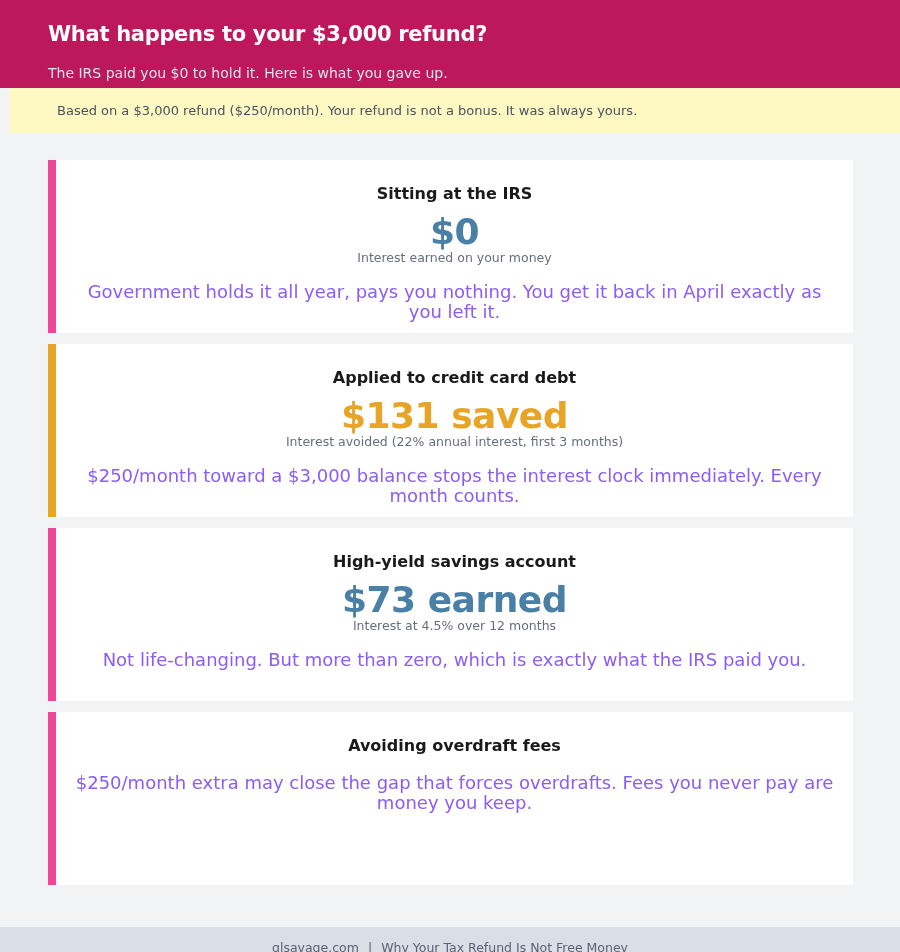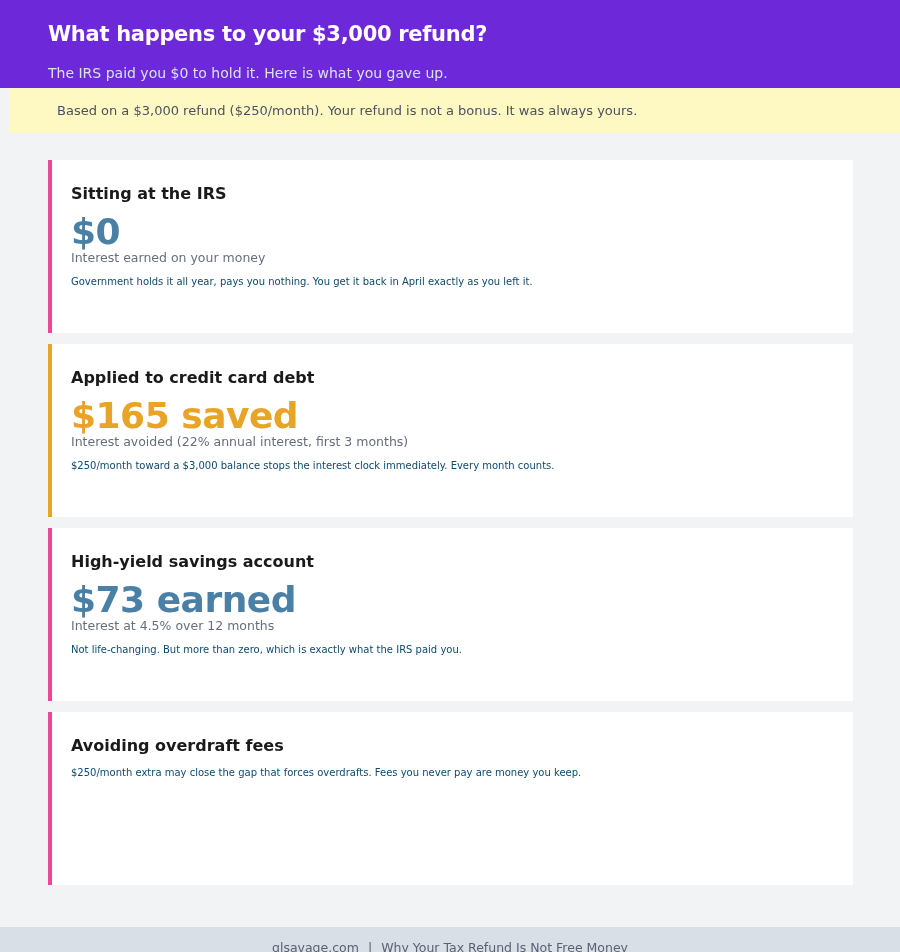--- a/index.html
+++ b/index.html
@@ -6,21 +6,21 @@
     html, body { width: 900px; height: 952px; }
     body {
       font-family: "DejaVu Sans", sans-serif;
       background: #f2f3f5;
       color: #1a1a1a;
       position: relative;
       overflow: hidden;
     }
     .header {
       position: absolute; left: 0; top: 0; width: 900px; height: 88px;
-      background: #6d28d9;
+      background: #be185d;
       padding: 19px 48px 0 48px;
     }
     .header .title {
       font-family: "DejaVu Sans", sans-serif;
       font-weight: bold; font-size: 21px; color: #ffffff;
       letter-spacing: -0.3px; line-height: 30px;
     }
     .header .subtitle {
       font-size: 14px; color: #d6e3ee; line-height: 20px; margin-top: 14px;
     }
@@ -30,37 +30,38 @@
       padding: 0 48px;
       display: flex; align-items: center; margin-left: 9px;
     }
     .note-bar .note { font-size: 13px; color: #4a5262; }
     .cards { position: absolute; left: 48px; top: 160px; width: 805px; }
     .card {
       position: relative;
       background: #ffffff;
       height: 173px;
       margin-bottom: 11px;
-      border-left: 4px solid #ec4899;
+      border-left: 8px solid #ec4899;
       padding: 22px 19px 0 19px;
+      text-align: center;
     }
     .card.amber { border-left-color: #e8a427; }
     .card .card-title {
       font-weight: bold; font-size: 16px; color: #1a1a1a; line-height: 24px;
     }
     .card .card-value {
       font-weight: bold; font-size: 36px; line-height: 44px;
       color: #4a7fa6; letter-spacing: -0.5px; margin-top: 4px;
     }
     .card.amber .card-value { color: #e8a427; }
     .card .card-caption {
       font-size: 12.5px; color: #666e7d; line-height: 18px; margin-top: -5px;
     }
     .card .card-body {
-      font-size: 10px; color: #0c4a6e; line-height: 20px; margin-top: 5px;
+      font-size: 18px; color: #8b5cf6; line-height: 20px; margin-top: 15px;
     }
     .footer {
       position: absolute; left: 0; top: 912px; width: 900px; height: 40px;
       background: #d8dfe7;
       display: flex; align-items: center; justify-content: center;
       font-size: 12.5px; color: #5a6272; margin-top: 15px;
     }
     .footer .sep { margin: 0 9px; }
   </style>
 </head>
@@ -77,21 +78,21 @@
 
 <div class="cards">
   <div class="card">
     <div class="card-title">Sitting at the IRS</div>
     <div class="card-value">$0</div>
     <div class="card-caption">Interest earned on your money</div>
     <div class="card-body">Government holds it all year, pays you nothing. You get it back in April exactly as you left it.</div>
   </div>
   <div class="card amber">
     <div class="card-title">Applied to credit card debt</div>
-    <div class="card-value">$165 saved</div>
+    <div class="card-value">$131 saved</div>
     <div class="card-caption">Interest avoided (22% annual interest, first 3 months)</div>
     <div class="card-body">$250/month toward a $3,000 balance stops the interest clock immediately. Every month counts.</div>
   </div>
   <div class="card">
     <div class="card-title">High-yield savings account</div>
     <div class="card-value">$73 earned</div>
     <div class="card-caption">Interest at 4.5% over 12 months</div>
     <div class="card-body">Not life-changing. But more than zero, which is exactly what the IRS paid you.</div>
   </div>
   <div class="card">

